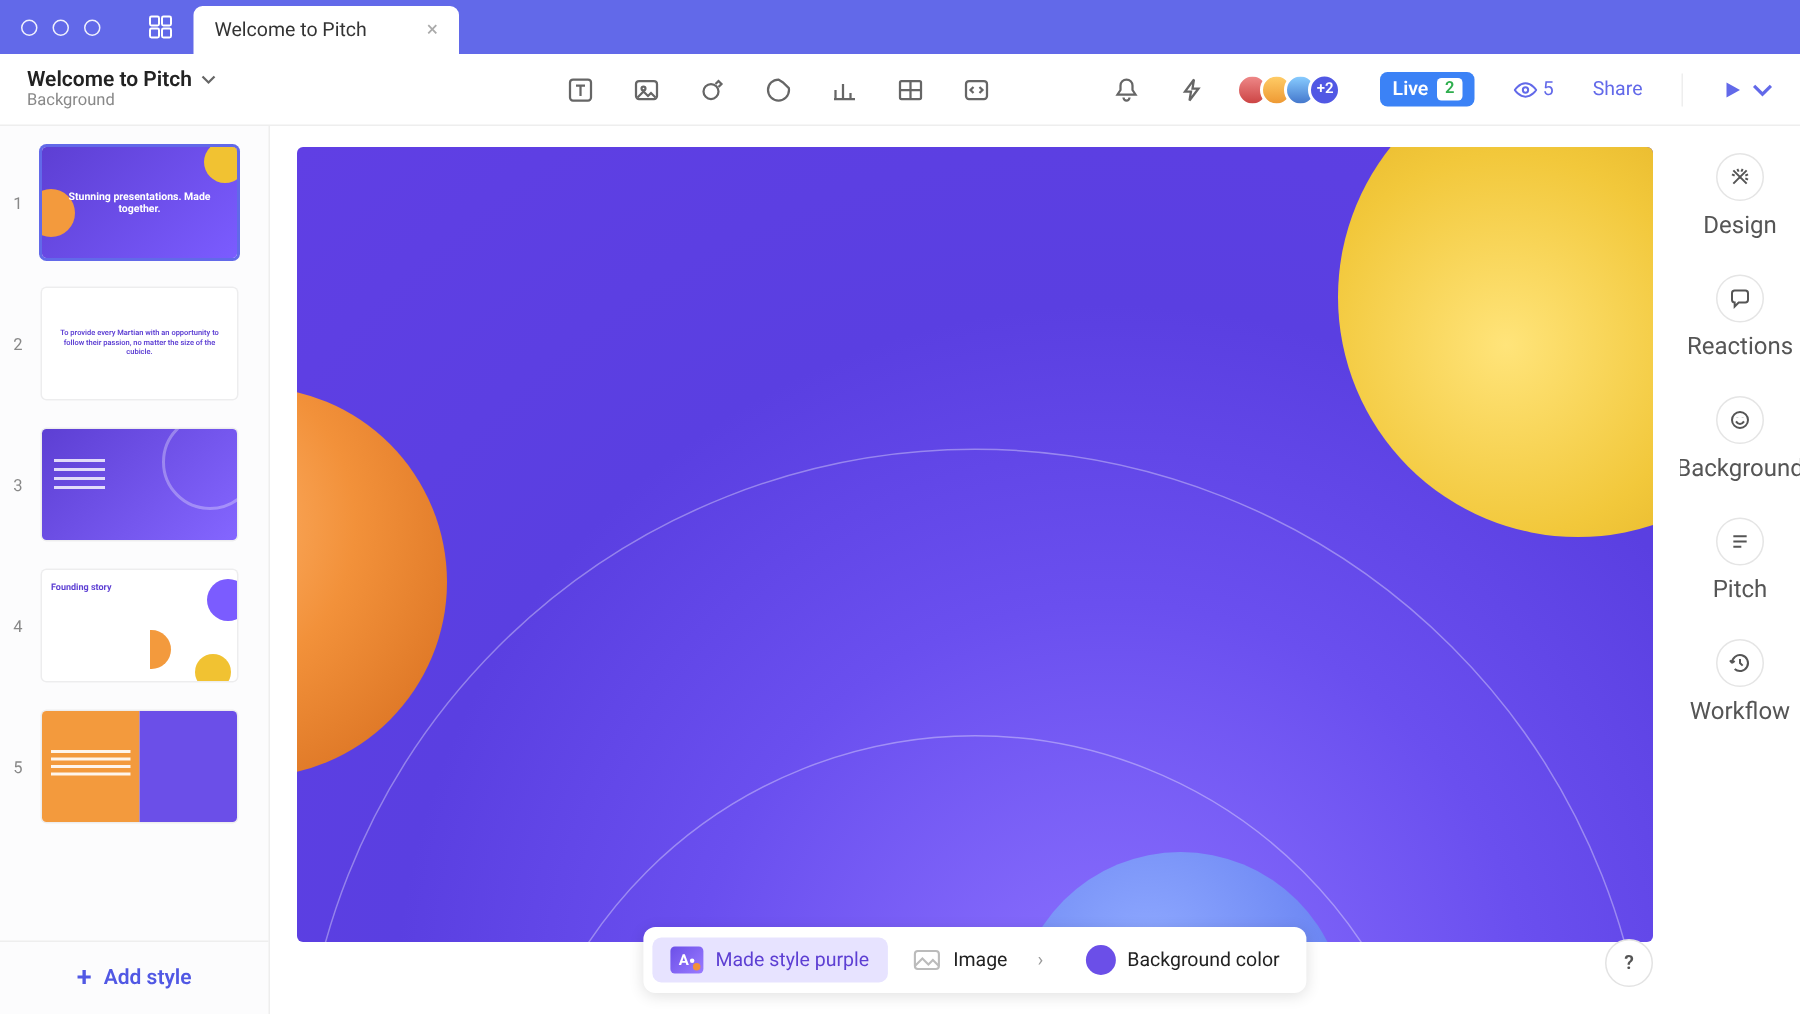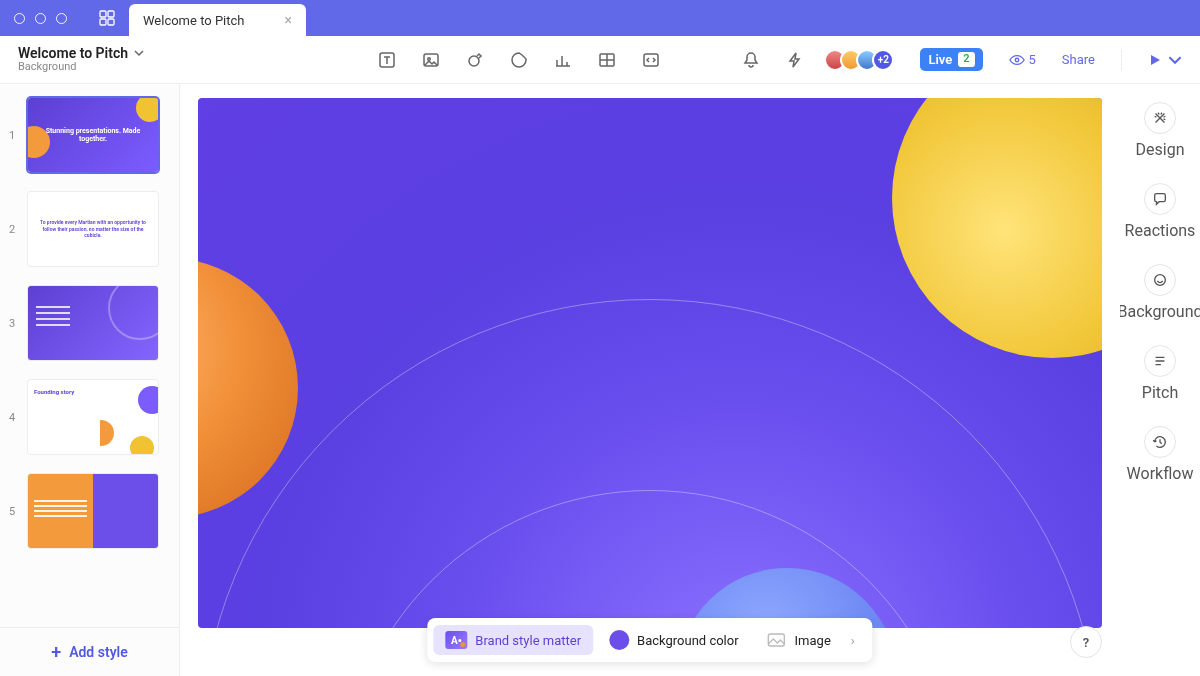--- a/index.html
+++ b/index.html
@@ -357,36 +357,36 @@
       <div class="ring r1"></div>
       <div class="ring r2"></div>
       <div class="ball-orange"></div>
       <div class="ball-yellow"></div>
       <div class="ball-blue"></div>
     </div>
 
     <div class="floatbar">
       <div class="fb-item style">
         <div class="fb-styleicon">A<span style="width:3px;height:3px;border-radius:50%;background:#fff"></span></div>
-        <span>Brand style matter</span>
-      </div>
-      <div class="fb-item">
-        <div class="fb-swatch"></div>
-        <span>Background color</span>
+        <span>Made style purple</span>
       </div>
       <div class="fb-item">
         <div class="fb-ico">
           <svg viewBox="0 0 20 20">
               <rect x="2" y="4" width="16" height="12" rx="2" fill="none" stroke="#bbb" stroke-width="1.4"></rect>
               <path d="M2 14l5-5 4 4 3-3 4 4" fill="none" stroke="#bbb" stroke-width="1.4"></path>
             </svg>
         </div>
         <span>Image</span>
         <span class="fb-chevron" style="margin-left:12px">›</span>
       </div>
+      <div class="fb-item">
+        <div class="fb-swatch"></div>
+        <span>Background color</span>
+      </div>
     </div>
 
     <div class="help">
       <span>?</span>
     </div>
   </div>
 
   <div class="rail">
     <div class="single">
       <div class="circle">

